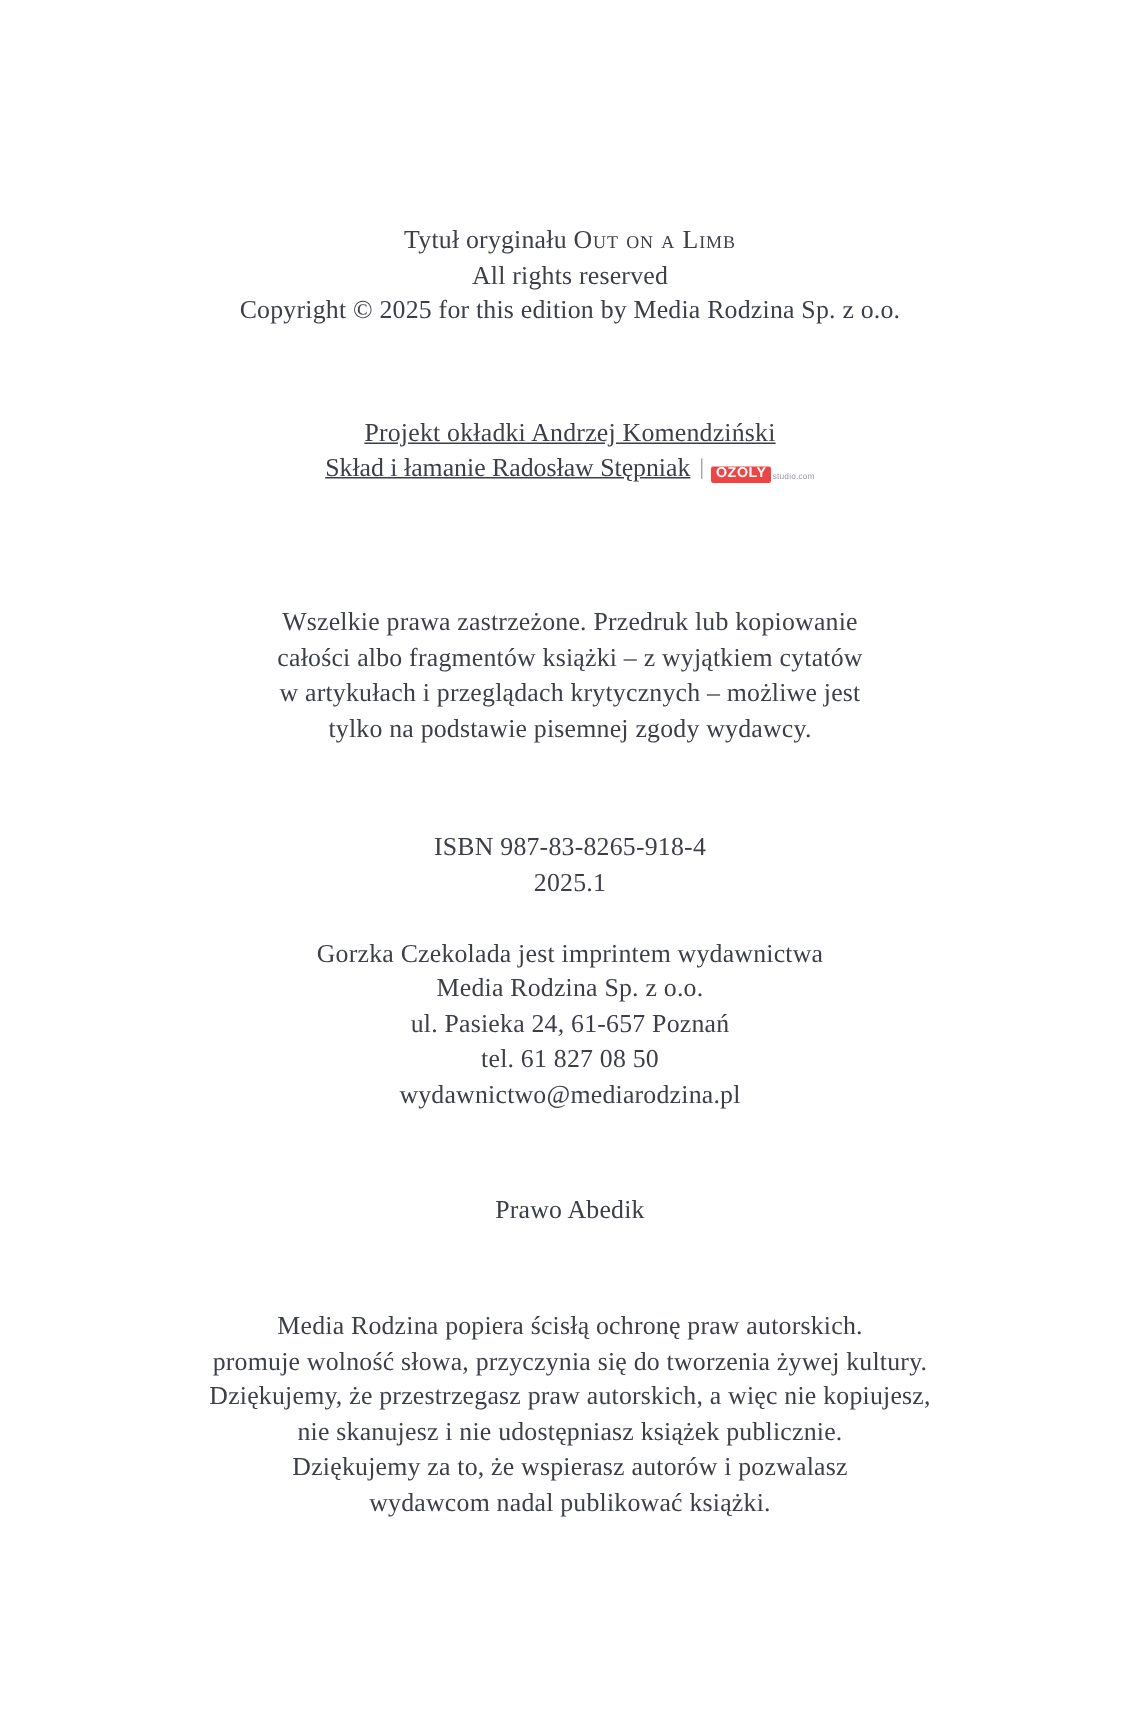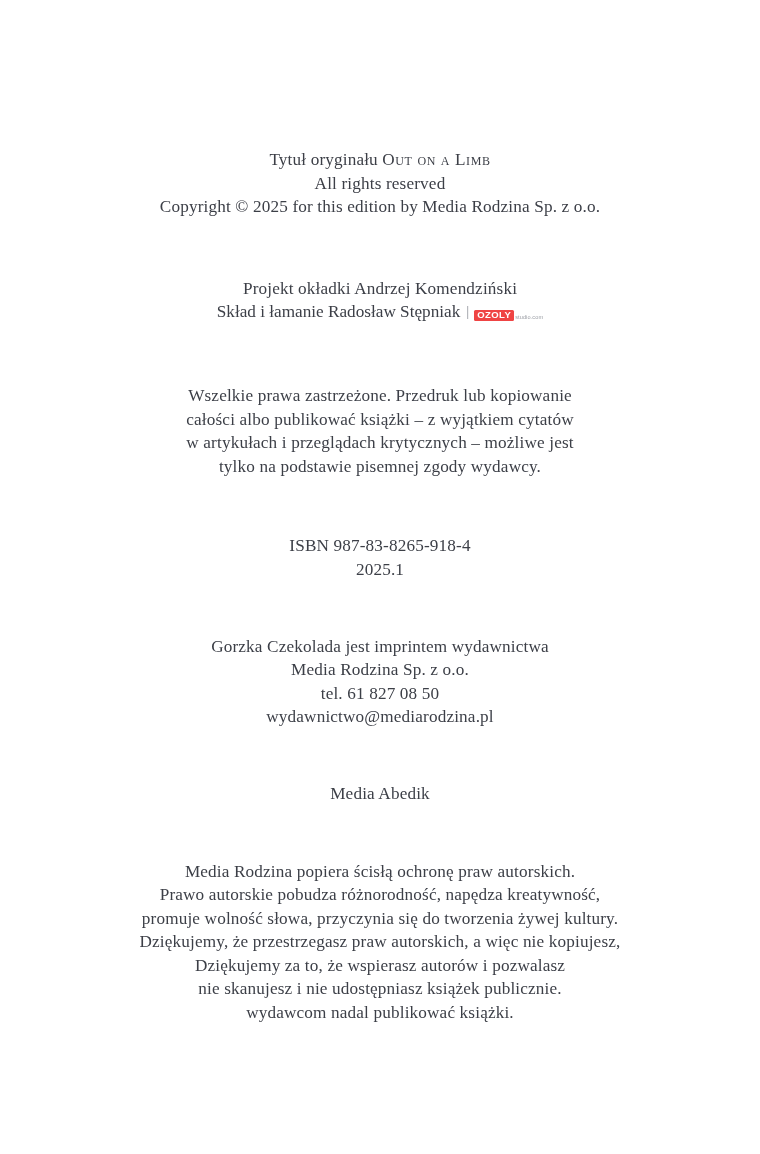--- a/index.html
+++ b/index.html
@@ -33,24 +33,24 @@
   .line {
     display: block;
     font-size: 17.2px;
     line-height: 23.6px;
     letter-spacing: 0.15px;
     white-space: pre-wrap;
   }
 
   
   #block-origin        { margin-top: 0; }
-  #block-credits       { margin-top: 58px; }
-  #block-rights        { margin-top: 60px; }
+  #block-credits       { margin-top: 58px; text-decoration: underline; }
+  #block-rights        { margin-top: 78px; }
   #block-isbn          { margin-top: 56px; }
-  #block-imprint       { margin-top: 53px; font-family: Liberation Serif, serif; }
+  #block-imprint       { margin-top: 23px; font-family: Liberation Serif, serif; }
   #block-printer       { margin-top: 53px; }
   #block-advocacy      { margin-top: 54px; }
 
   
   .smallcaps {
     font-variant: small-caps;
     letter-spacing: 0.6px;
   }
 
   
@@ -106,44 +106,44 @@
     <span class="line">Copyright © 2025 for this edition by Media Rodzina Sp. z o.o.</span>
   </div>
 
   <div class="block" id="block-credits">
     <span class="line">Projekt okładki Andrzej Komendziński</span>
     <span class="credit-with-logo"><span>Skład i łamanie Radosław Stępniak</span><span class="logo-sep">|</span><span class="logo"><span class="logo-mark">OZOLY</span><span class="logo-sub">studio.com</span></span></span>
   </div>
 
   <div class="block" id="block-rights">
     <span class="line">Wszelkie prawa zastrzeżone. Przedruk lub kopiowanie</span>
-    <span class="line">całości albo publikować książki – z wyjątkiem cytatów</span>
+    <span class="line">całości albo fragmentów książki – z wyjątkiem cytatów</span>
     <span class="line">w artykułach i przeglądach krytycznych – możliwe jest</span>
     <span class="line">tylko na podstawie pisemnej zgody wydawcy.</span>
   </div>
 
   <div class="block" id="block-isbn">
     <span class="line">ISBN 987-83-8265-918-4</span>
     <span class="line">2025.1</span>
   </div>
 
   <div class="block" id="block-imprint">
     <span class="line">Gorzka Czekolada jest imprintem wydawnictwa</span>
     <span class="line">Media Rodzina Sp. z o.o.</span>
+    <span class="line">ul. Pasieka 24, 61-657 Poznań</span>
     <span class="line">tel. 61 827 08 50</span>
     <span class="line">wydawnictwo@mediarodzina.pl</span>
   </div>
 
   <div class="block" id="block-printer">
-    <span class="line">Media Abedik</span>
+    <span class="line">Prawo Abedik</span>
   </div>
 
   <div class="block" id="block-advocacy">
     <span class="line">Media Rodzina popiera ścisłą ochronę praw autorskich.</span>
-    <span class="line">Prawo autorskie pobudza różnorodność, napędza kreatywność,</span>
     <span class="line">promuje wolność słowa, przyczynia się do tworzenia żywej kultury.</span>
     <span class="line">Dziękujemy, że przestrzegasz praw autorskich, a więc nie kopiujesz,</span>
+    <span class="line">nie skanujesz i nie udostępniasz książek publicznie.</span>
     <span class="line">Dziękujemy za to, że wspierasz autorów i pozwalasz</span>
-    <span class="line">nie skanujesz i nie udostępniasz książek publicznie.</span>
     <span class="line">wydawcom nadal publikować książki.</span>
   </div>
 
 </div>
 
 </body></html>

